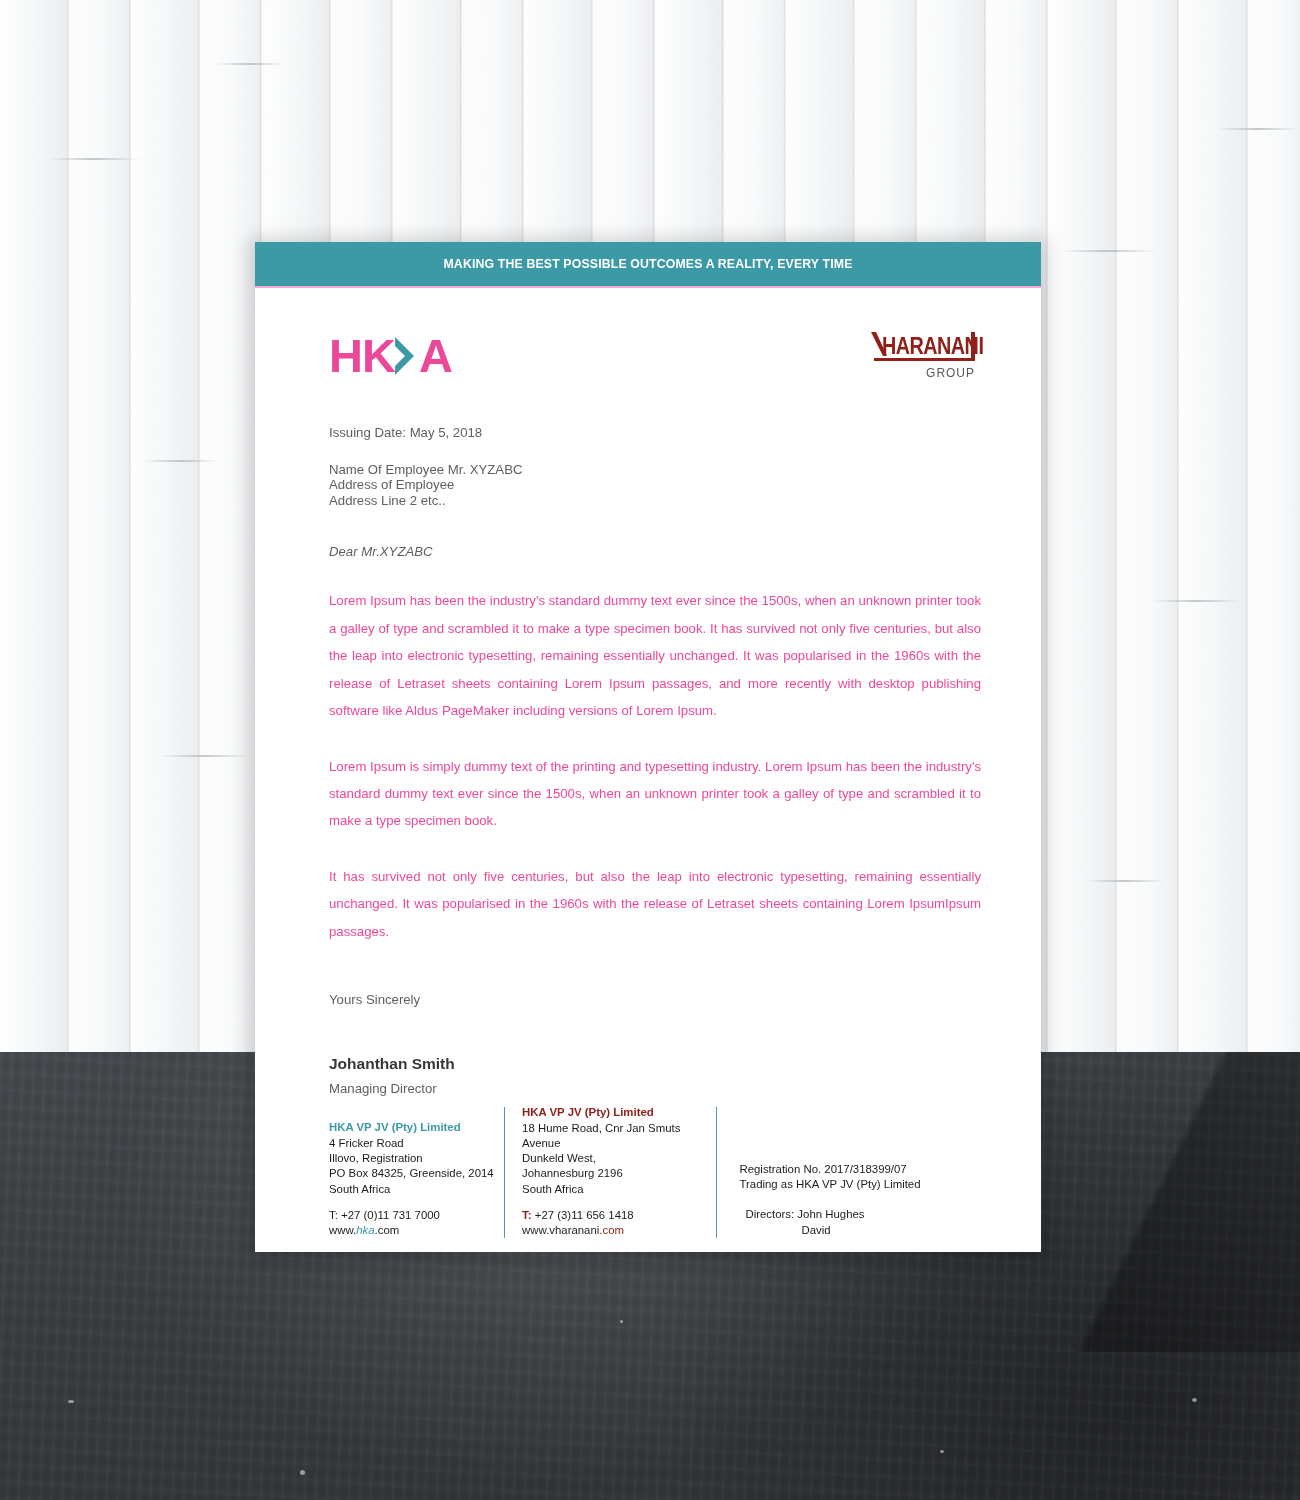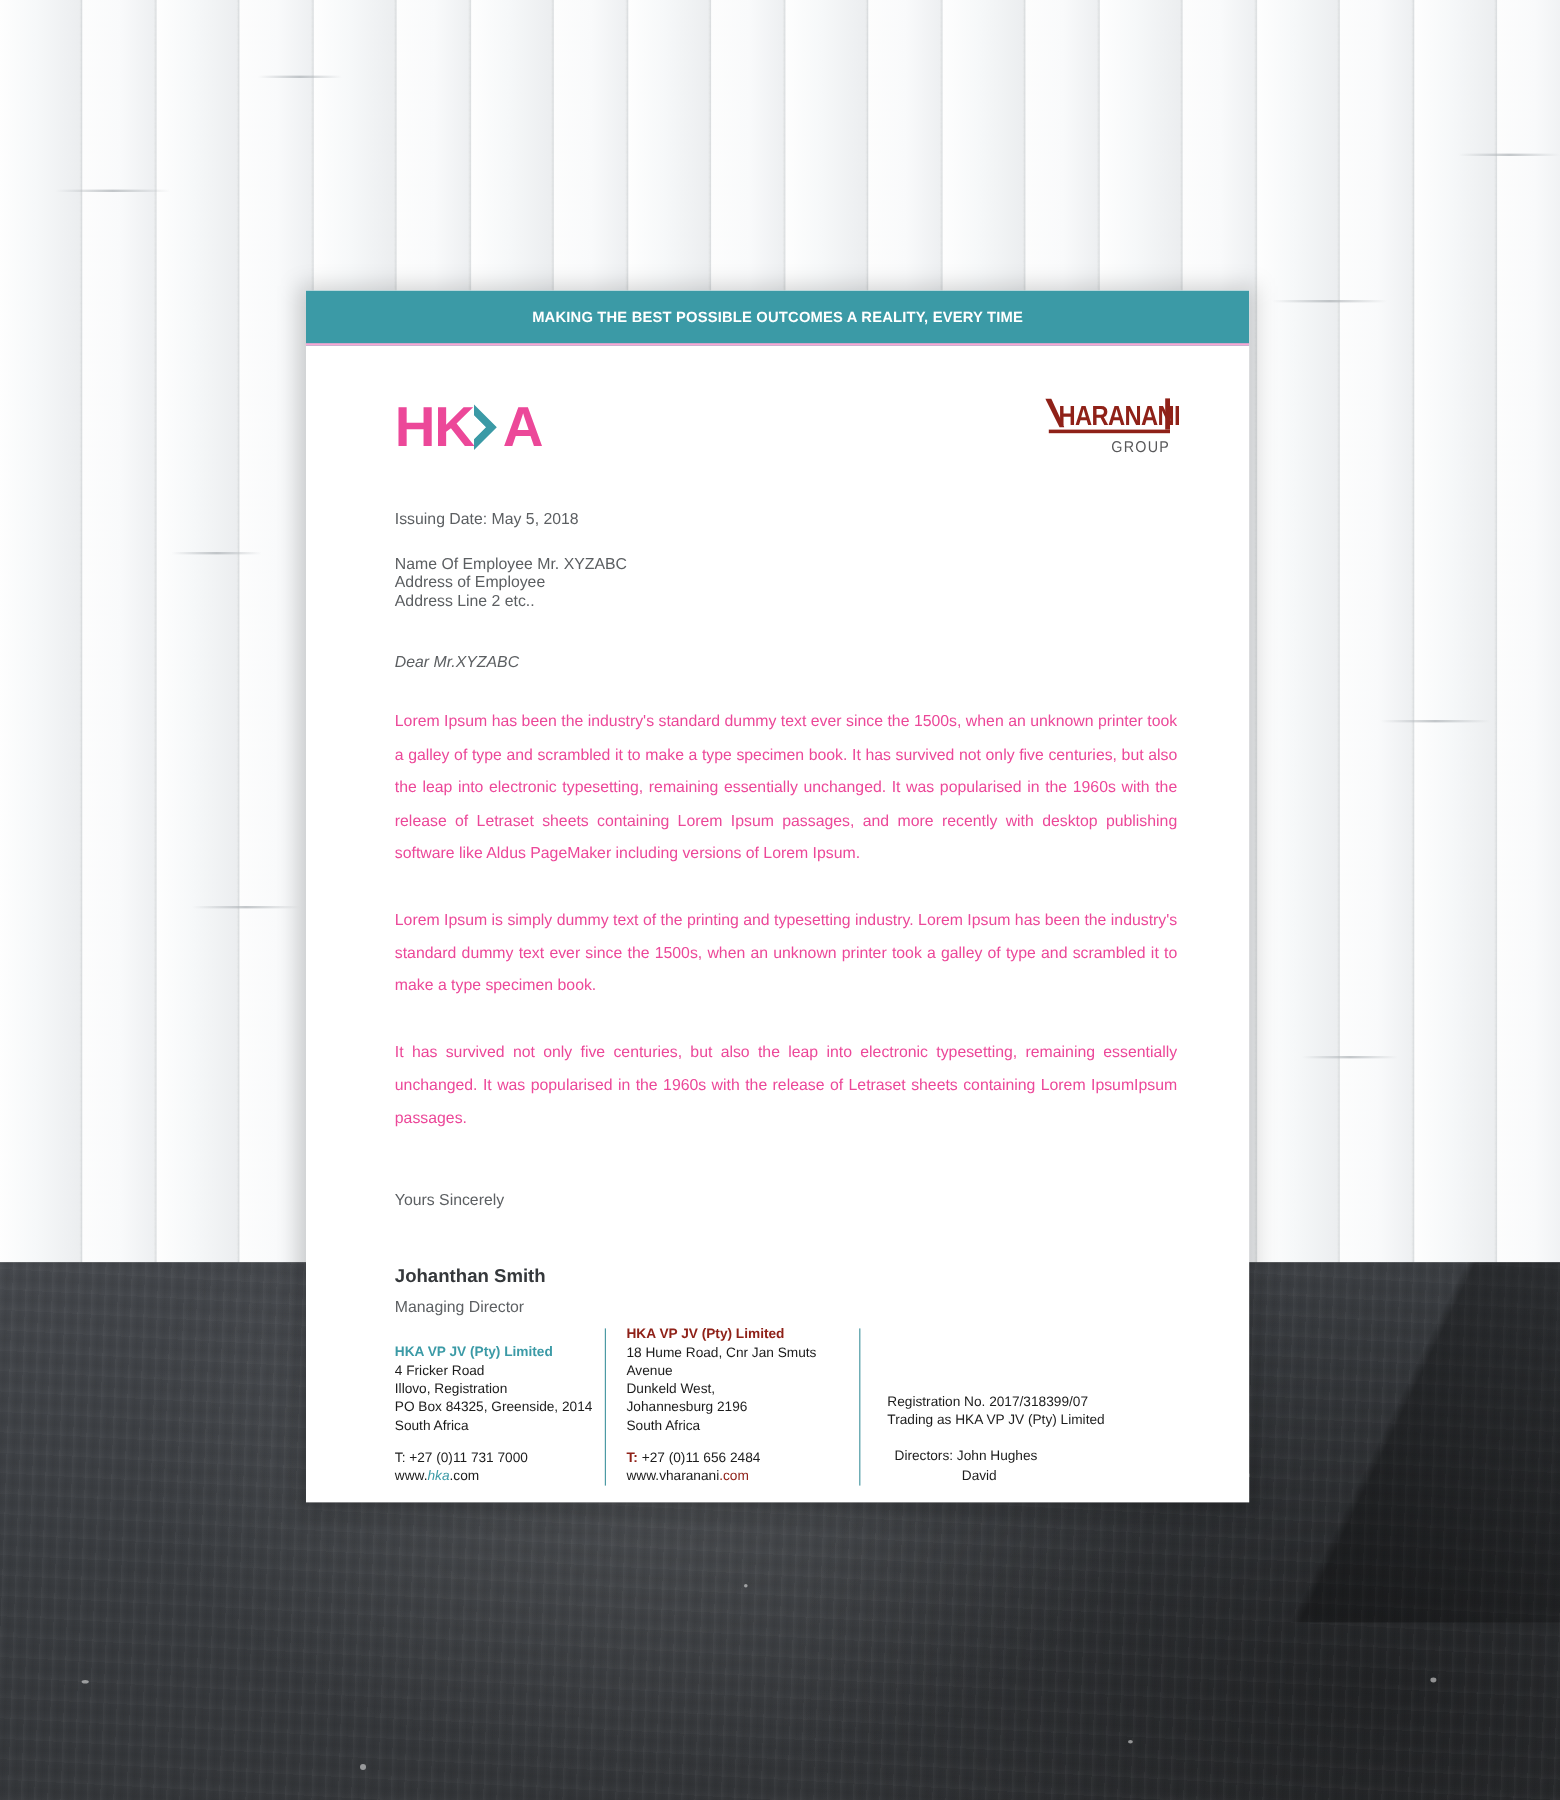--- a/index.html
+++ b/index.html
@@ -389,21 +389,21 @@
 
     <div class="fdiv"></div>
 
     <div class="fcol fcol-2">
       <div class="f-head-red">HKA VP JV (Pty) Limited</div>
       <div>18 Hume Road, Cnr Jan Smuts Avenue</div>
       <div>Dunkeld West,</div>
       <div>Johannesburg 2196</div>
       <div>South Africa</div>
       <div class="f-gap"></div>
-      <div class="f-phone-red"><span class="lbl">T:</span><span> +27 (0)11 656 2484</span></div>
+      <div class="f-phone-red"><span class="lbl">T:</span><span> +27 (3)11 656 1418</span></div>
       <div class="f-web"><span>www.vharanani</span><span class="red">.com</span></div>
     </div>
 
     <div class="fdiv"></div>
 
     <div class="fcol fcol-3">
       <div class="f-reg">Registration No. 2017/318399/07</div>
       <div class="f-reg">Trading as HKA VP JV (Pty) Limited</div>
       <div class="f-dir">Directors: John Hughes</div>
       <div class="f-dir-2">David</div>

